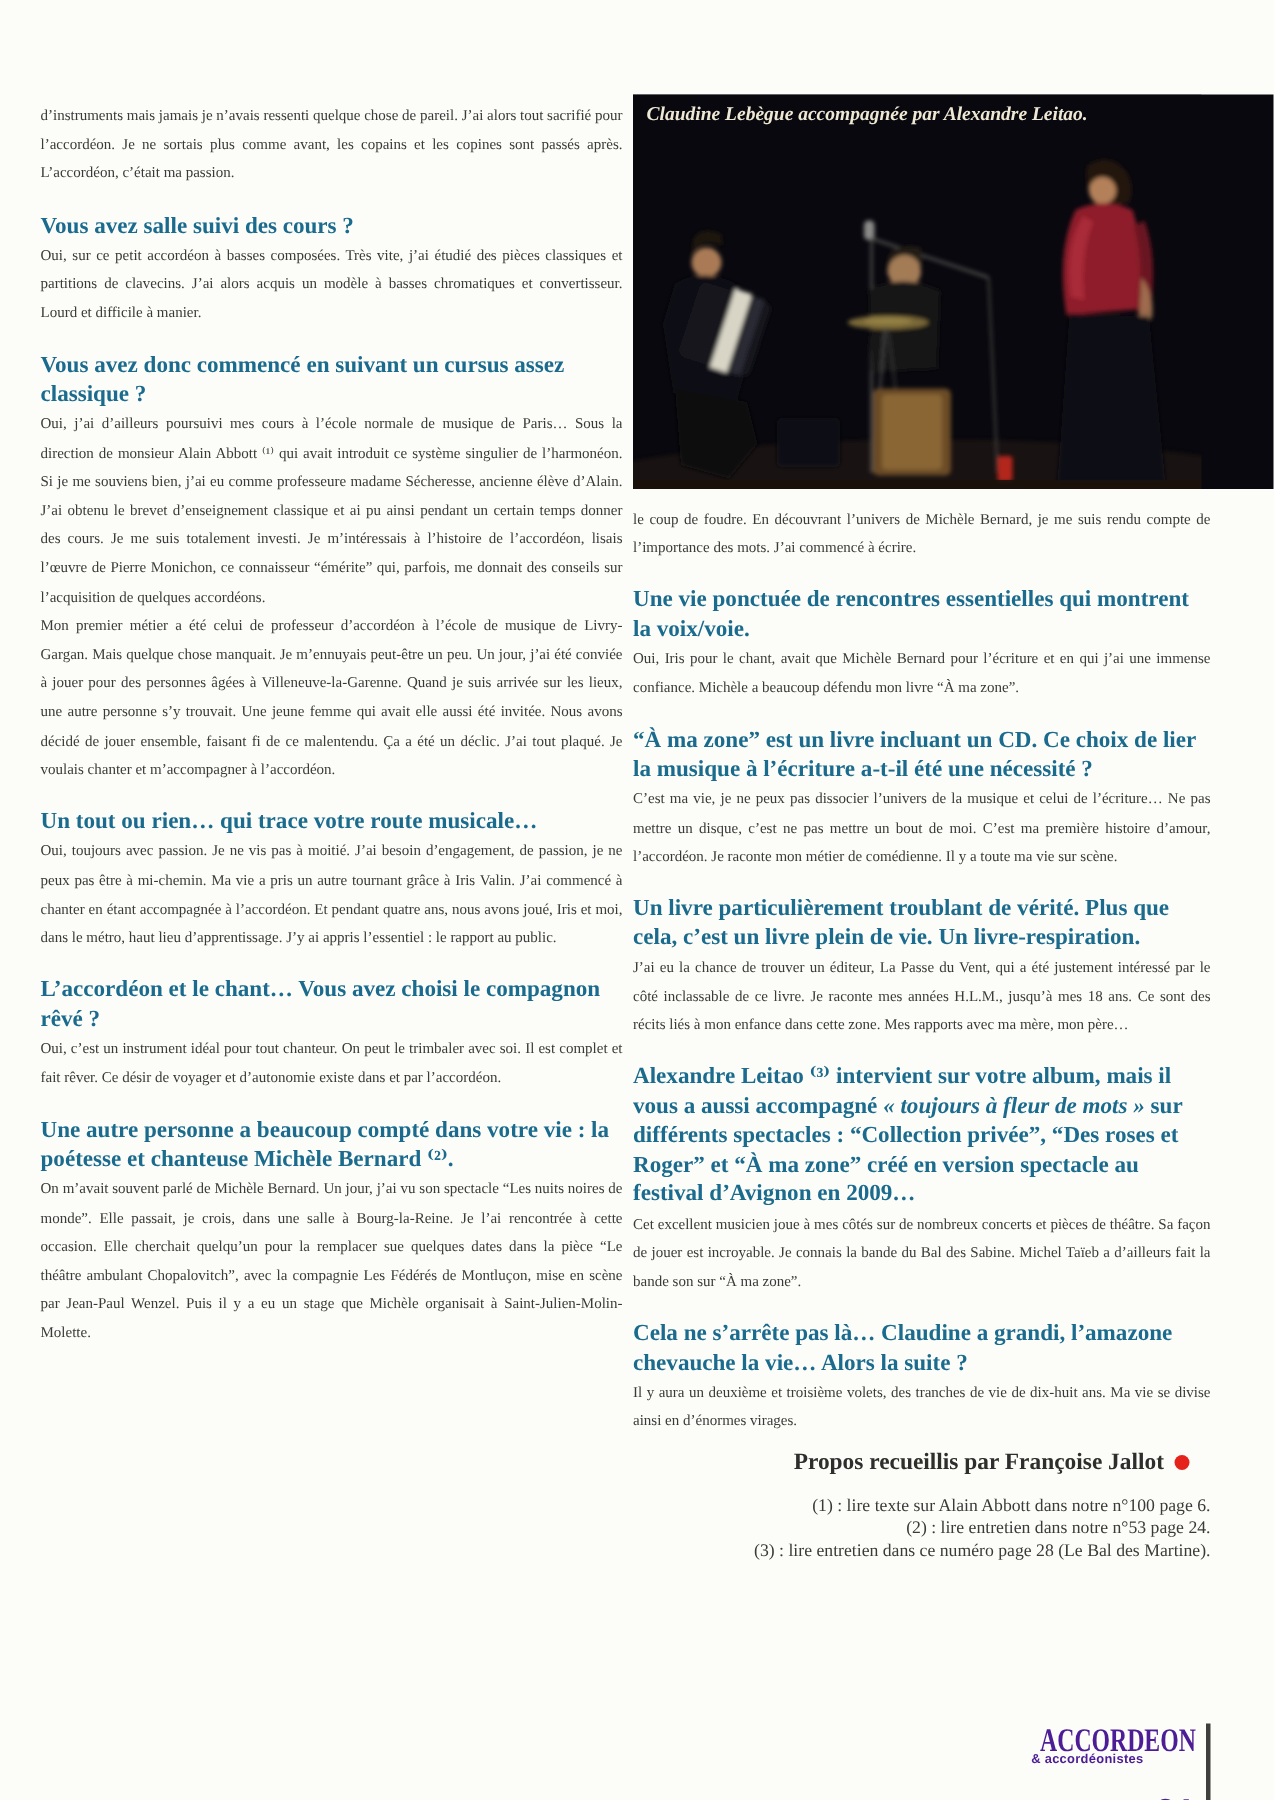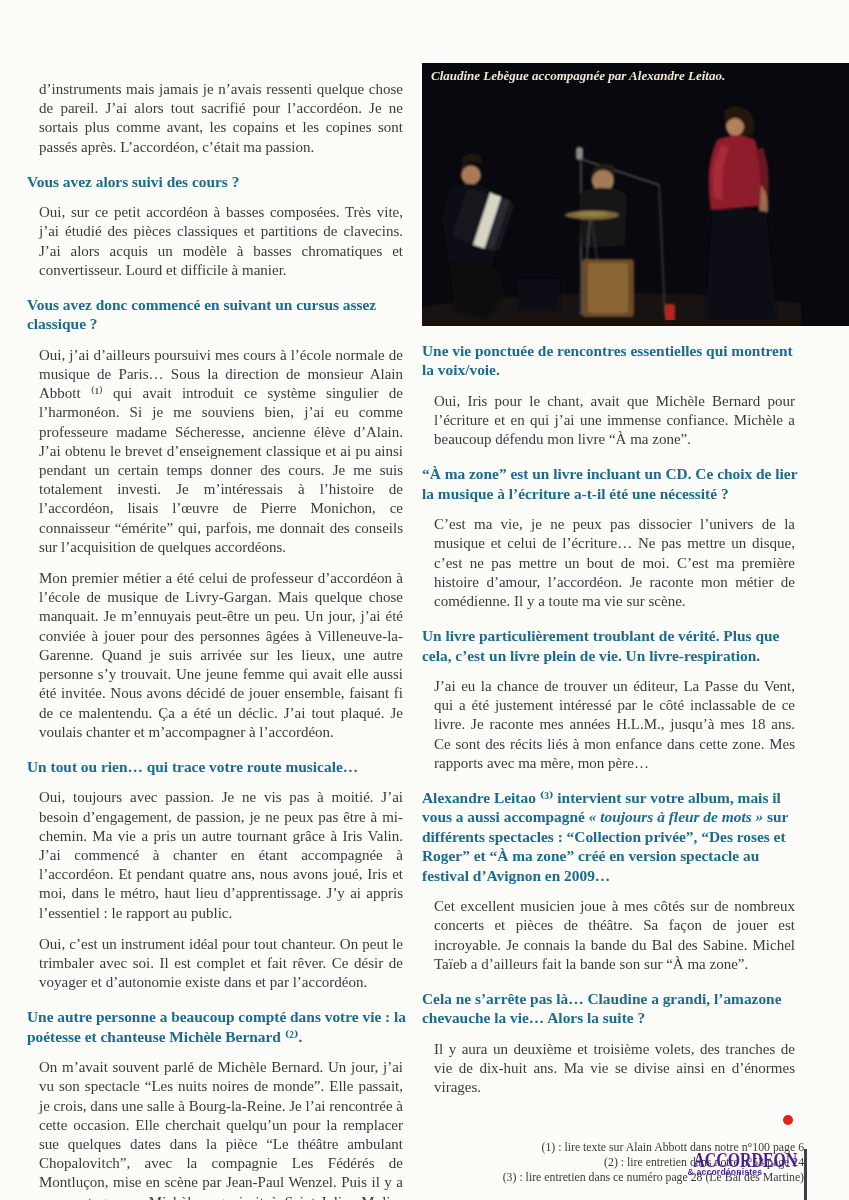--- a/index.html
+++ b/index.html
@@ -7,22 +7,22 @@
     width:849px;height:1200px;
     background:#fcfcf9;
     font-family:"Liberation Serif","DejaVu Serif",serif;
     color:#3a3a38;
     position:relative;overflow:hidden;
   }
   .col{position:absolute;}
   .col-left{left:27px;top:68px;width:388px;}
   .col-right{left:422px;top:63px;width:385px;}
   p.a{
-    font-size:15px;line-height:19.2px;
-    text-align:justify;margin:12px;
+    font-size:10px;line-height:19.2px;
+    text-align:justify;margin:0;
   }
   h3.q{
     font-size:15.4px;line-height:19.4px;
     color:#1a6b8d;font-weight:bold;
     margin:15px 0 1px 0;
   }
   .it{font-style:italic;}
   
   .photo{
     position:relative;width:451px;height:263px;
@@ -79,31 +79,32 @@
   }
 </style>
 </head>
 <body>
 
 <div>
 
   <div class="col col-left">
     <p class="a">d’instruments mais jamais je n’avais ressenti quelque chose de pareil. J’ai alors tout sacrifié pour l’accordéon. Je ne sortais plus comme avant, les copains et les copines sont passés après. L’accordéon, c’était ma passion.</p>
 
-    <h3 class="q">Vous avez alors suivi des cours ?</h3>
+    <h3 class="q">Vous avez salle suivi des cours ?</h3>
     <p class="a">Oui, sur ce petit accordéon à basses composées. Très vite, j’ai étudié des pièces classiques et partitions de clavecins. J’ai alors acquis un modèle à basses chromatiques et convertisseur. Lourd et difficile à manier.</p>
 
     <h3 class="q">Vous avez donc commencé en suivant un cursus assez classique ?</h3>
     <p class="a">Oui, j’ai d’ailleurs poursuivi mes cours à l’école normale de musique de Paris… Sous la direction de monsieur Alain Abbott ⁽¹⁾ qui avait introduit ce système singulier de l’harmonéon. Si je me souviens bien, j’ai eu comme professeure madame Sécheresse, ancienne élève d’Alain. J’ai obtenu le brevet d’enseignement classique et ai pu ainsi pendant un certain temps donner des cours. Je me suis totalement investi. Je m’intéressais à l’histoire de l’accordéon, lisais l’œuvre de Pierre Monichon, ce connaisseur “émérite” qui, parfois, me donnait des conseils sur l’acquisition de quelques accordéons.</p>
 
     <p class="a">Mon premier métier a été celui de professeur d’accordéon à l’école de musique de Livry-Gargan. Mais quelque chose manquait. Je m’ennuyais peut-être un peu. Un jour, j’ai été conviée à jouer pour des personnes âgées à Villeneuve-la-Garenne. Quand je suis arrivée sur les lieux, une autre personne s’y trouvait. Une jeune femme qui avait elle aussi été invitée. Nous avons décidé de jouer ensemble, faisant fi de ce malentendu. Ça a été un déclic. J’ai tout plaqué. Je voulais chanter et m’accompagner à l’accordéon.</p>
 
     <h3 class="q">Un tout ou rien… qui trace votre route musicale…</h3>
     <p class="a">Oui, toujours avec passion. Je ne vis pas à moitié. J’ai besoin d’engagement, de passion, je ne peux pas être à mi-chemin. Ma vie a pris un autre tournant grâce à Iris Valin. J’ai commencé à chanter en étant accompagnée à l’accordéon. Et pendant quatre ans, nous avons joué, Iris et moi, dans le métro, haut lieu d’apprentissage. J’y ai appris l’essentiel : le rapport au public.</p>
 
+    <h3 class="q">L’accordéon et le chant… Vous avez choisi le compagnon rêvé ?</h3>
     <p class="a">Oui, c’est un instrument idéal pour tout chanteur. On peut le trimbaler avec soi. Il est complet et fait rêver. Ce désir de voyager et d’autonomie existe dans et par l’accordéon.</p>
 
     <h3 class="q">Une autre personne a beaucoup compté dans votre vie : la poétesse et chanteuse Michèle Bernard ⁽²⁾.</h3>
     <p class="a"><span>On m’avait souvent parlé de Michèle Bernard. Un jour, j’ai vu son spectacle “Les nuits noires de monde”. Elle passait, je crois, dans une salle à Bourg-la-Reine. Je l’ai rencontrée à cette occasion. Elle cherchait quelqu’un pour la remplacer sue quelques dates dans la pièce “Le théâtre ambulant Chopalovitch”, avec la compagnie Les Fédérés de Montluçon, mise en scène par Jean-Paul Wenzel. Puis il y a eu un stage que Michèle organisait à Saint-Julien-Molin-Molette. </span></p>
   </div>
 
   <div class="col col-right">
 
     <div class="photo">
       <svg viewBox="0 0 379 263" xmlns="http://www.w3.org/2000/svg">
@@ -152,37 +153,38 @@
           <path d="M291,146 l53,2 11,111 -72,0 z" fill="#0e0c13"></path>
 
           <rect x="243" y="241" width="10" height="17" rx="2" fill="#b3261c"></rect>
         </g>
         <rect y="257" width="379" height="6" fill="#1b120b" opacity="0.85"></rect>
       </svg>
       <div class="photo-caption">Claudine Lebègue accompagnée par Alexandre Leitao.</div>
       <div class="photo-credit">© Sabine Li</div>
     </div>
 
+    <p class="a">le coup de foudre. En découvrant l’univers de Michèle Bernard, je me suis rendu compte de l’importance des mots. J’ai commencé à écrire.</p>
 
     <h3 class="q">Une vie ponctuée de rencontres essentielles qui montrent la voix/voie.</h3>
     <p class="a">Oui, Iris pour le chant, avait que Michèle Bernard pour l’écriture et en qui j’ai une immense confiance. Michèle a beaucoup défendu mon livre “À ma zone”.</p>
 
     <h3 class="q">“À ma zone” est un livre incluant un CD. Ce choix de lier la musique à l’écriture a-t-il été une nécessité ?</h3>
     <p class="a">C’est ma vie, je ne peux pas dissocier l’univers de la musique et celui de l’écriture… Ne pas mettre un disque, c’est ne pas mettre un bout de moi. C’est ma première histoire d’amour, l’accordéon. Je raconte mon métier de comédienne. Il y a toute ma vie sur scène.</p>
 
     <h3 class="q">Un livre particulièrement troublant de vérité. Plus que cela, c’est un livre plein de vie. Un livre-respiration.</h3>
     <p class="a">J’ai eu la chance de trouver un éditeur, La Passe du Vent, qui a été justement intéressé par le côté inclassable de ce livre. Je raconte mes années H.L.M., jusqu’à mes 18 ans. Ce sont des récits liés à mon enfance dans cette zone. Mes rapports avec ma mère, mon père…</p>
 
     <h3 class="q"><span>Alexandre Leitao ⁽³⁾ intervient sur votre album, mais il vous a aussi accompagné </span><span class="it">« toujours à fleur de mots »</span><span> sur différents spectacles : “Collection privée”, “Des roses et Roger” et “À ma zone” créé en version spectacle au festival d’Avignon en 2009…</span></h3>
     <p class="a">Cet excellent musicien joue à mes côtés sur de nombreux concerts et pièces de théâtre. Sa façon de jouer est incroyable. Je connais la bande du Bal des Sabine. Michel Taïeb a d’ailleurs fait la bande son sur “À ma zone”.</p>
 
     <h3 class="q">Cela ne s’arrête pas là… Claudine a grandi, l’amazone chevauche la vie… Alors la suite ?</h3>
     <p class="a">Il y aura un deuxième et troisième volets, des tranches de vie de dix-huit ans. Ma vie se divise ainsi en d’énormes virages.</p>
 
-    <div class="byline"><span class="red-dot"></span></div>
+    <div class="byline"><span>Propos recueillis par Françoise Jallot</span><span class="red-dot"></span></div>
 
     <div class="footnotes">
       <div>(1) : lire texte sur Alain Abbott dans notre n°100 page 6.</div>
       <div>(2) : lire entretien dans notre n°53 page 24.</div>
       <div>(3) : lire entretien dans ce numéro page 28 (Le Bal des Martine).</div>
     </div>
   </div>
 
   <div class="footer-rule"></div>
   <div class="footer-logo">

